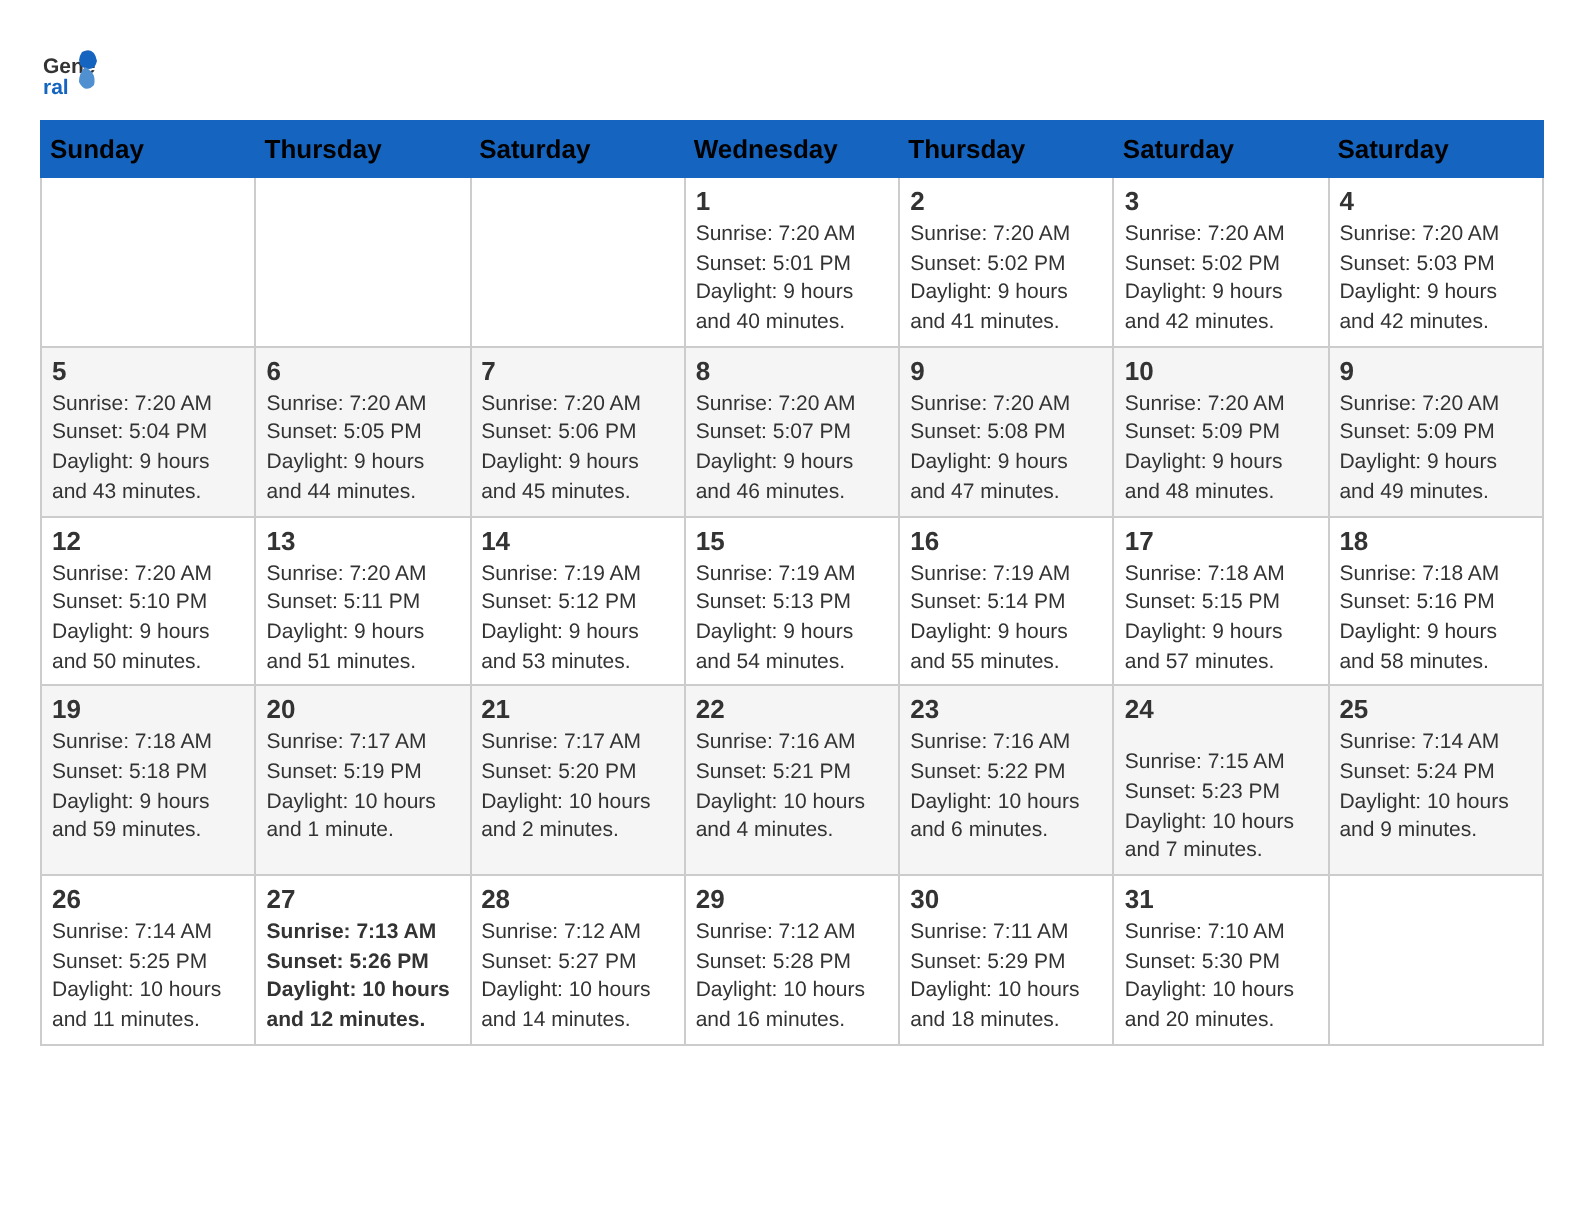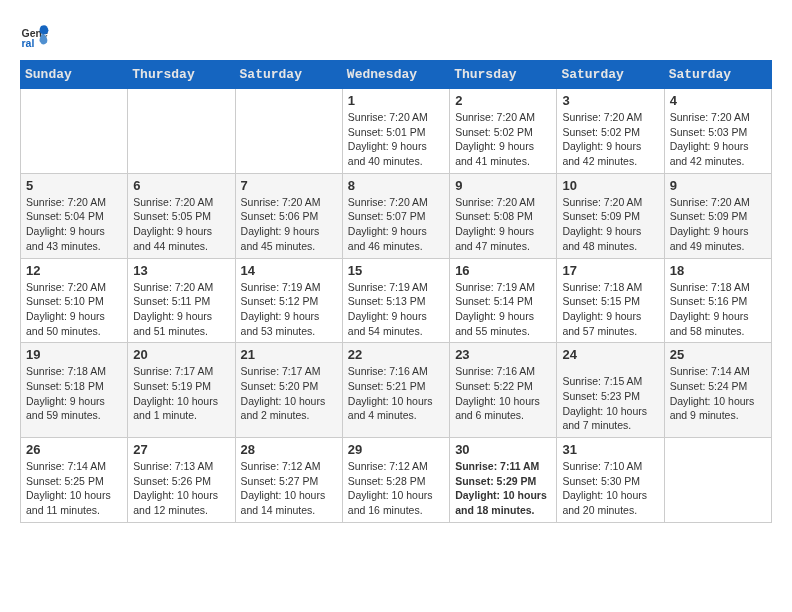--- a/index.html
+++ b/index.html
@@ -37,27 +37,26 @@
       font-size: 16px;
       color: #555;
     }
     .calendar {
       width: 100%;
       border-collapse: collapse;
       font-size: 11px;
     }
     .calendar th {
       background: #1565c0;
-      color: #e5e5e5;
+      color: #000000;
       padding: 6px 4px;
       text-align: left;
       font-size: 13px;
       font-weight: bold;
       border: 1px solid #1565c0;
-      font-family: Liberation Mono, monospace;
     }
     .calendar td {
       border: 1px solid #ccc;
       vertical-align: top;
       padding: 4px 5px;
       width: 107px;
       min-height: 80px;
       background: #fff;
     }
     .calendar tr:nth-child(even) td {
@@ -305,42 +304,42 @@
       <tr>
         <td>
           <span class="day-num">26</span>
           <div class="day-info" style="white-space: pre-line;">Sunrise: 7:14 AM
 Sunset: 5:25 PM
 Daylight: 10 hours
 and 11 minutes.</div>
         </td>
         <td>
           <span class="day-num">27</span>
-          <div class="day-info" style="white-space: pre-line;">Sunrise: 7:13 AM
+          <div class="day-info" style="white-space: pre-line; font-weight: bold;">Sunrise: 7:13 AM
 Sunset: 5:26 PM
 Daylight: 10 hours
 and 12 minutes.</div>
         </td>
         <td>
           <span class="day-num">28</span>
           <div class="day-info" style="white-space: pre-line;">Sunrise: 7:12 AM
 Sunset: 5:27 PM
 Daylight: 10 hours
 and 14 minutes.</div>
         </td>
         <td>
           <span class="day-num">29</span>
           <div class="day-info" style="white-space: pre-line;">Sunrise: 7:12 AM
 Sunset: 5:28 PM
 Daylight: 10 hours
 and 16 minutes.</div>
         </td>
         <td>
           <span class="day-num">30</span>
-          <div class="day-info" style="white-space: pre-line; font-weight: bold;">Sunrise: 7:11 AM
+          <div class="day-info" style="white-space: pre-line;">Sunrise: 7:11 AM
 Sunset: 5:29 PM
 Daylight: 10 hours
 and 18 minutes.</div>
         </td>
         <td>
           <span class="day-num">31</span>
           <div class="day-info" style="white-space: pre-line;">Sunrise: 7:10 AM
 Sunset: 5:30 PM
 Daylight: 10 hours
 and 20 minutes.</div>

